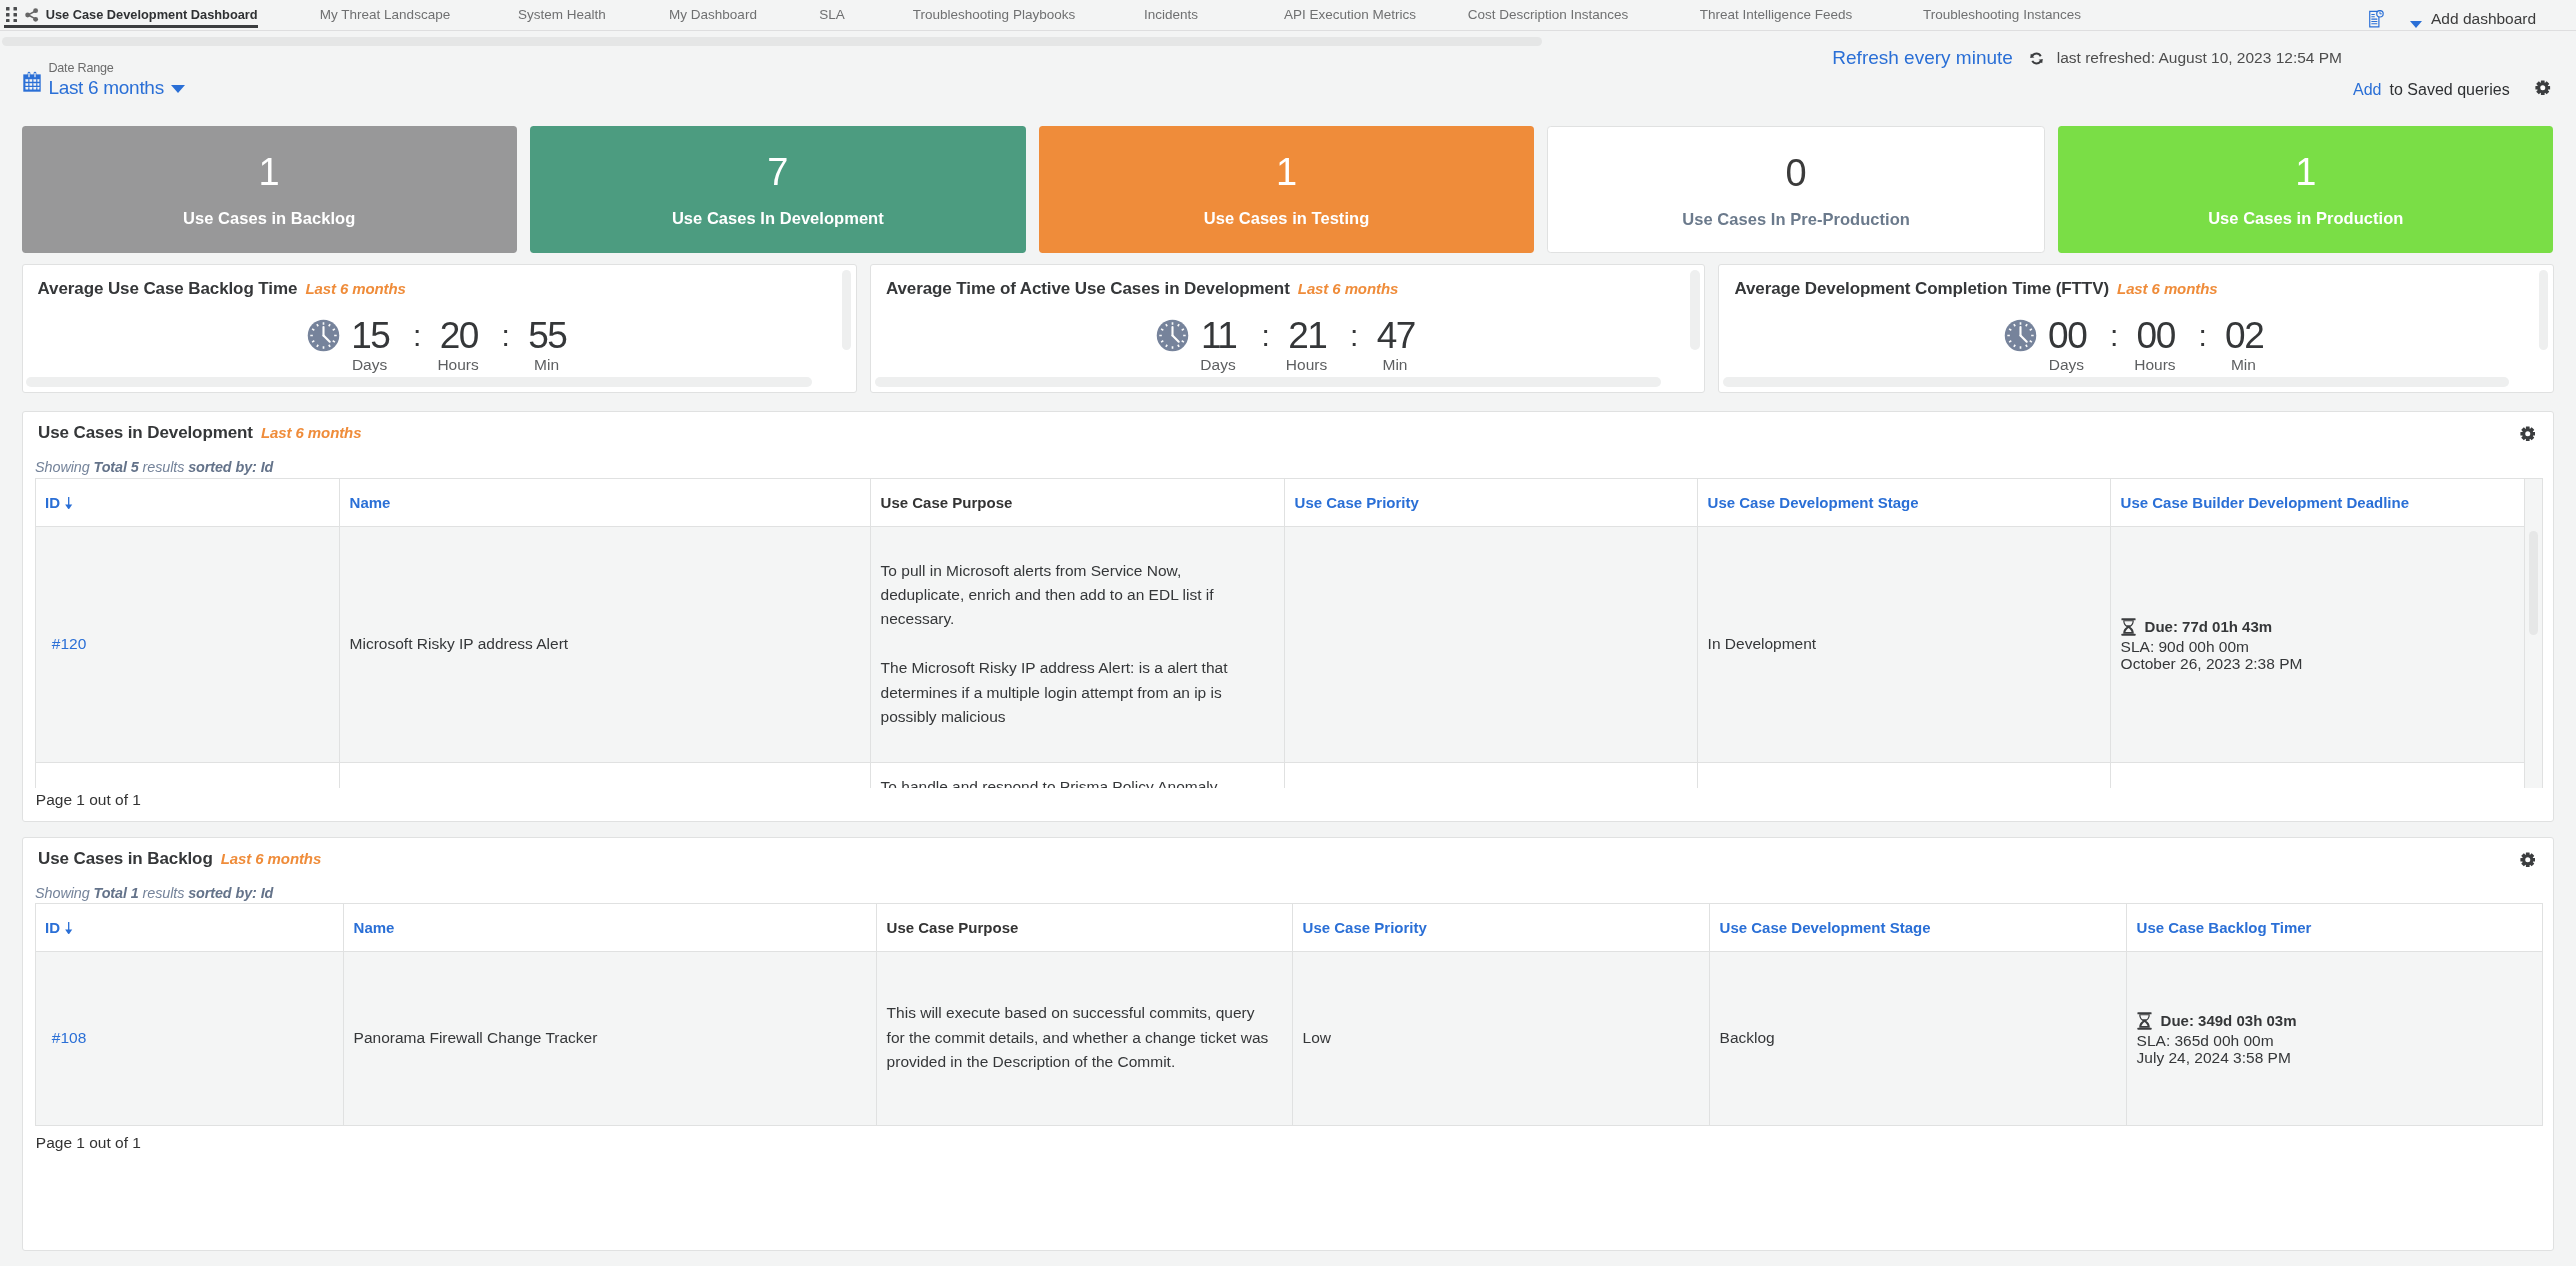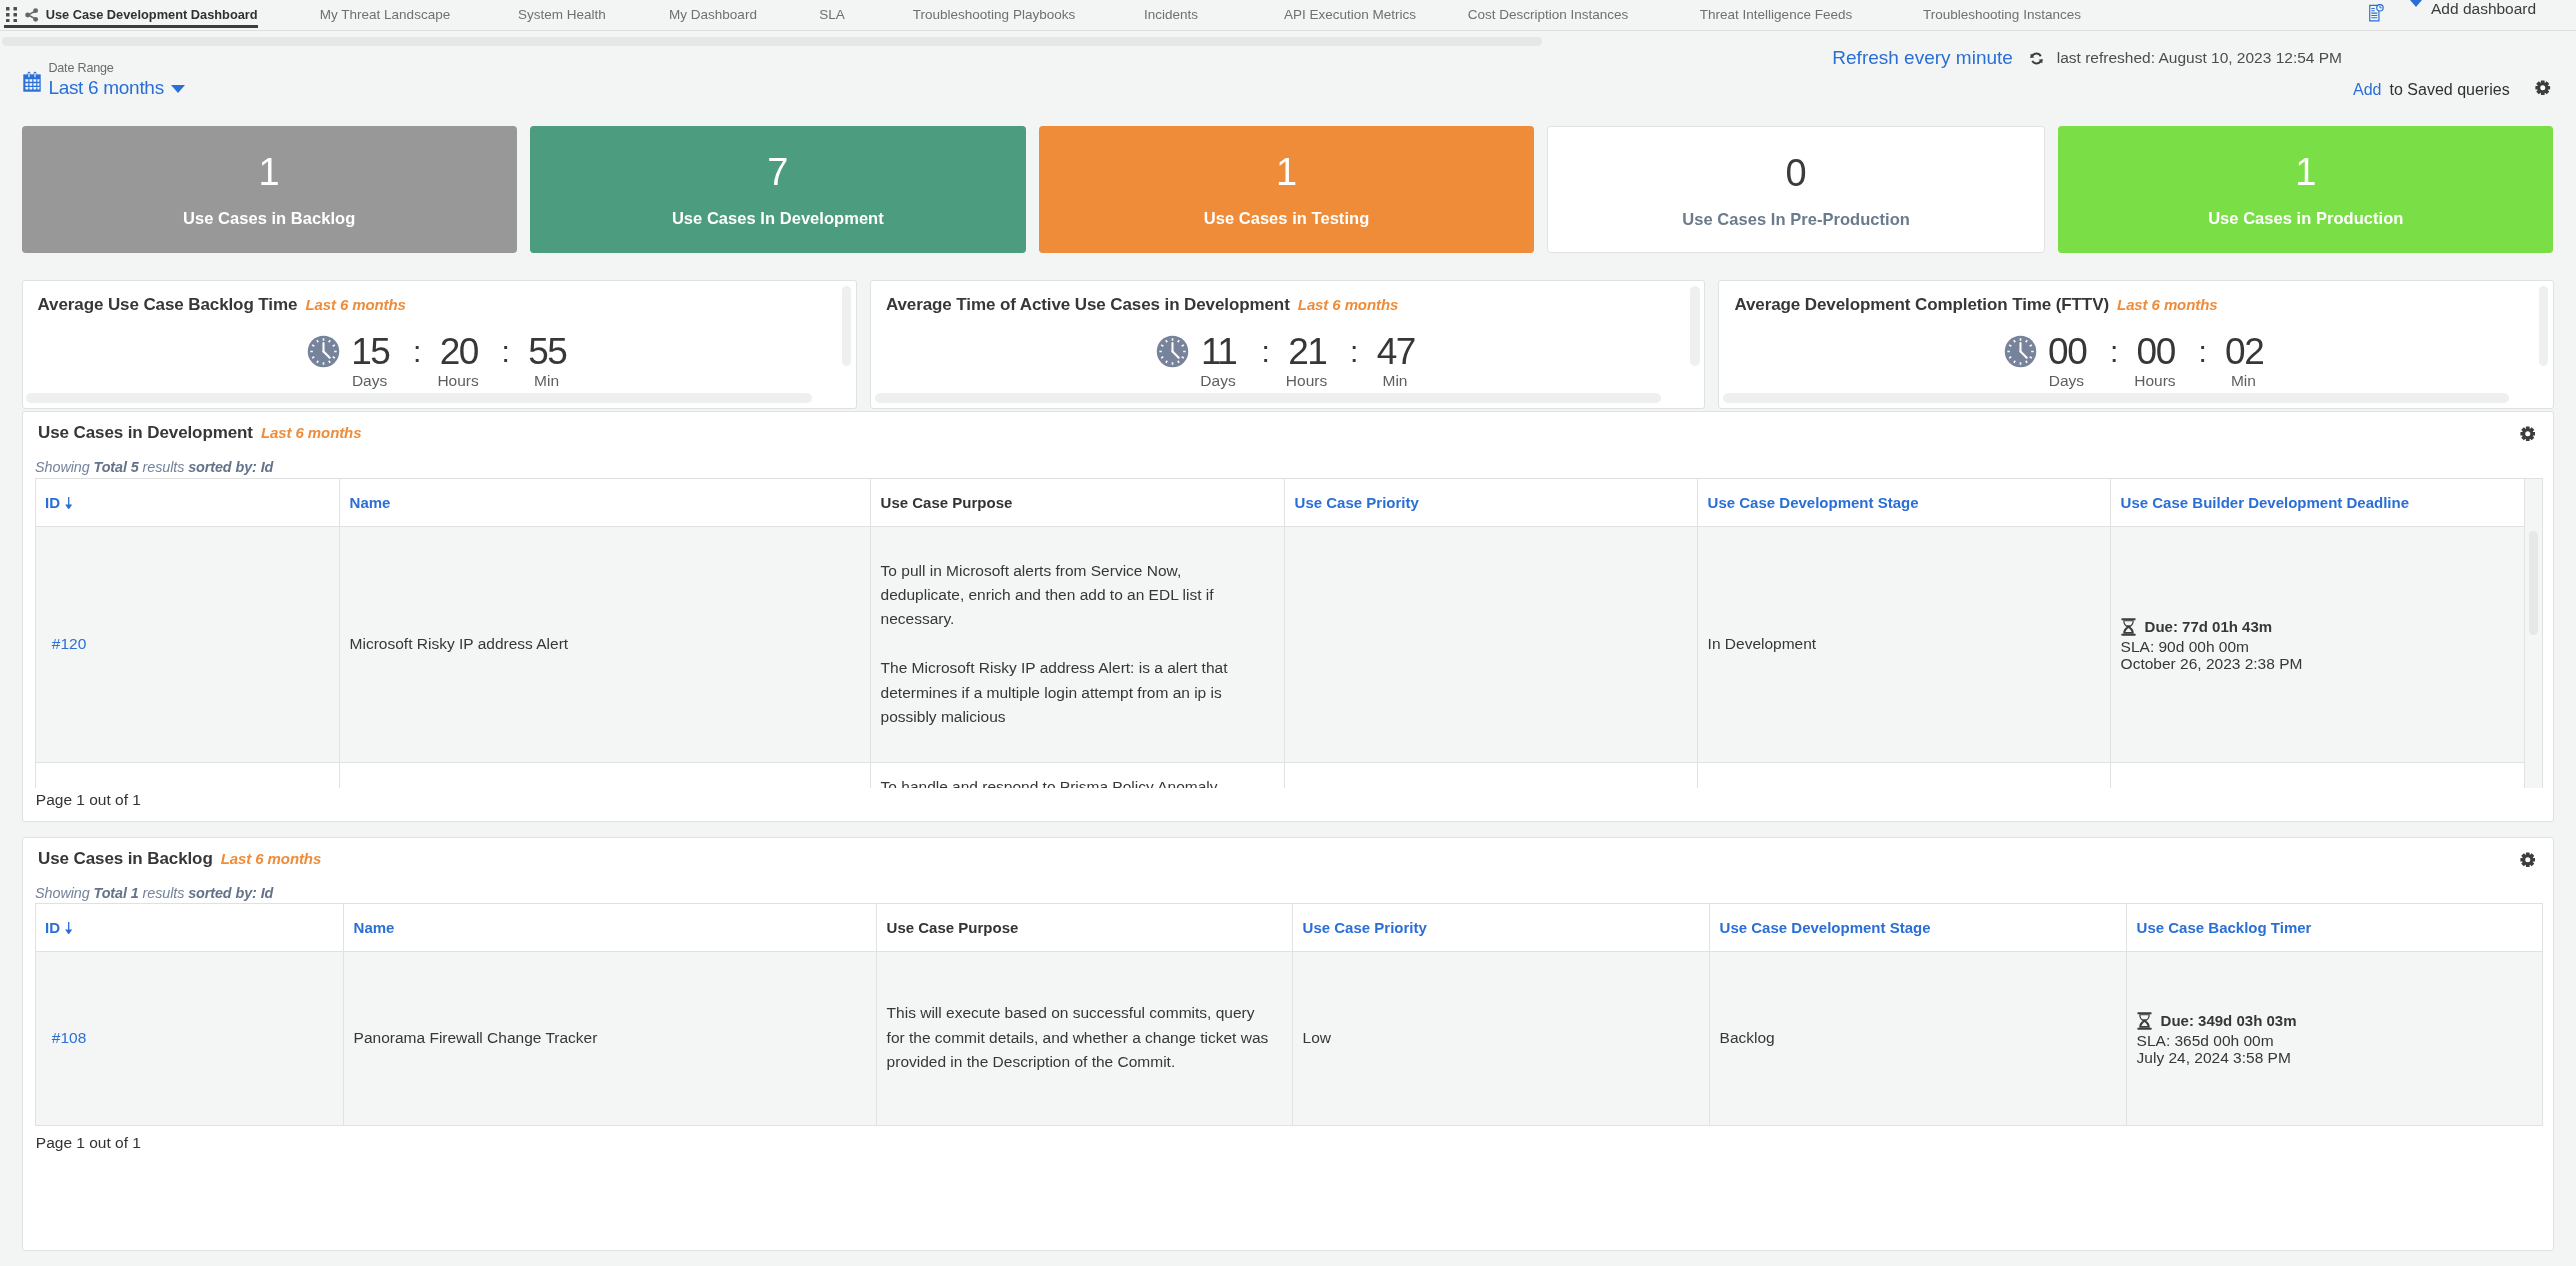--- a/index.html
+++ b/index.html
@@ -31,21 +31,21 @@
     height:29px;
     display:flex;
     align-items:center;
     justify-content:center;
   }
   .tab.active { color:#2f3133; font-weight:700; font-size:12.8px; justify-content:flex-start; padding-left:42px;}
   .tab.active::after{
     content:"";
     position:absolute; left:0; right:0; bottom:0.7px; height:3px; background:#3b3d3f;
   }
-  .tabbar-right { position:absolute; left:2369px; top:0; display:flex; align-items:flex-start; height:28px; }
+  .tabbar-right { position:absolute; left:2369px; top:0; display:flex; align-items:flex-end; height:28px; }
   .report-icon { width:14px; height:18px; display:block; margin-top:4.4px;}
   .caret { width:0;height:0;border-left:6.3px solid transparent;border-right:6.3px solid transparent;border-top:7.4px solid #2a6fd6; display:block;}
   .add-dash { font-size:15.5px; color:#3b3b3b; margin-left:9px; white-space:nowrap;}
 
   
   .hscroll-strip { position:absolute; left:0; top:31px; width:2576px; height:15px; background:#f3f4f4;}
   .hscroll-thumb { position:absolute; left:1.5px; top:6px; height:9px; border-radius:4.4px; background:#e5e6e6; }
 
   
   .toolbar { position:absolute; left:0; top:0; width:2576px; height:126px; }
@@ -78,21 +78,21 @@
   .kpis { position:absolute; left:21.5px; top:126px; width:2532px; height:127px; display:flex; gap:13.3px;}
   .kpi { flex:1; border-radius:3.7px; position:relative; }
   .kpi .num { position:absolute; left:0; right:0; text-align:center; top:27px; font-size:38px; font-weight:400; line-height:1;}
   .kpi .lbl { position:absolute; left:0; right:0; text-align:center; top:84px; font-size:16.5px; font-weight:700; letter-spacing:0.04px; line-height:1;}
   .kpi.filled { color:#fff; }
   .kpi.plain { background:#fff; border:0.7px solid #e0e1e1;}
   .kpi.plain .num { color:#3b3b3b;}
   .kpi.plain .lbl { color:#6b7a8c;}
 
   
-  .timerow { position:absolute; left:21.5px; top:280px; width:2532px; height:129px; display:flex; gap:13.3px;}
+  .timerow { position:absolute; left:21.5px; top:264px; width:2532px; height:129px; display:flex; gap:13.3px;}
   .tw { flex:1; background:#fff; border:0.7px solid #e0e1e1; border-radius:3px; position:relative; overflow:hidden;}
   .tw-title { position:absolute; left:15px; top:14px; font-size:17px; font-weight:700; color:#353739; white-space:nowrap; letter-spacing:-0.1px;}
   .tw-title .rng { color:#ef8c3a; font-style:italic; font-weight:700; font-size:15px; margin-left:8.1px;}
   .tw-body { position:absolute; left:19px; right:0; top:52px; display:flex; justify-content:center; align-items:flex-start;}
   .clock { width:33px; height:33px; margin-right:-14px; margin-top:2.2px; display:block;}
   .tseg { text-align:center; width:87px;}
   .tseg .v { font-size:37px; color:#353739; line-height:37px; font-weight:400; letter-spacing:-1.5px; padding-left:1.5px;}
   .tseg .u { font-size:15.5px; color:#5d5f61; margin-top:3px; line-height:15.5px;}
   .tcolon { font-size:30px; color:#353739; width:1.5px; line-height:38px; text-align:center;}
   .tw-vscroll { position:absolute; right:4.4px; top:5.2px; width:9.6px; height:80px; border-radius:5.2px; background:#eeefef;}

